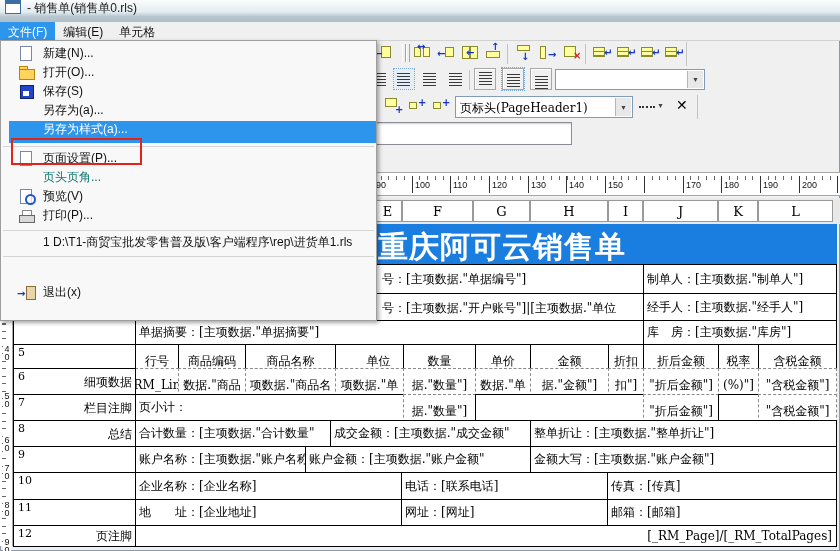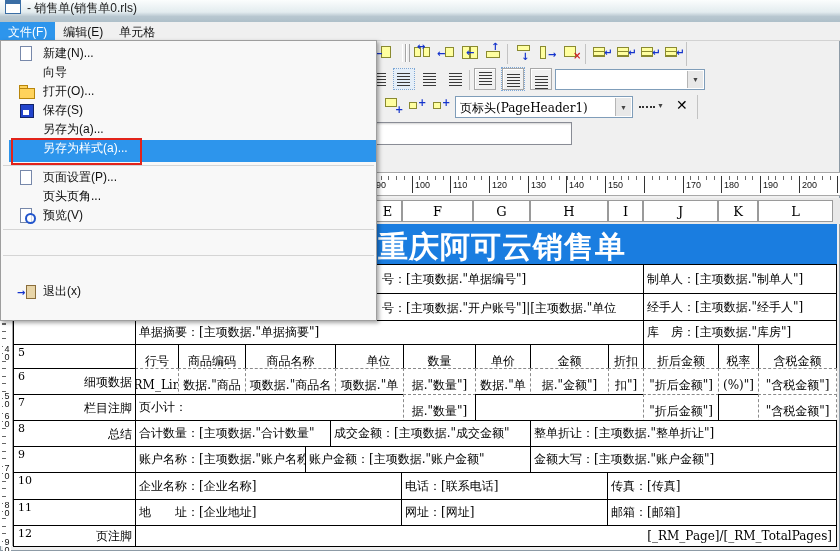--- a/index.html
+++ b/index.html
@@ -67,21 +67,21 @@
   .rn{position:absolute;left:4px;top:1px;font:11px "DejaVu Serif",serif;font-weight:normal;}
   .bl{position:absolute;right:3px;top:50%;transform:translateY(-50%);font:12px "DejaVu Serif",serif;white-space:nowrap;}
   
   #file-menu{position:absolute;left:0;top:40px;width:377px;height:281px;background:#f8f8f8;
              border:1px solid #9e9e9e;box-sizing:border-box;z-index:50;
              box-shadow:2px 2px 4px rgba(0,0,0,.35);padding-top:4px;font-size:12px;color:#111;}
   .mi{height:19px;display:flex;align-items:flex-start;padding-left:8px;position:relative;margin-left:8px;}
   .mi .mic{width:20px;height:16px;position:relative;flex:none;}
   .mi .lab{margin-left:6px;white-space:nowrap;}
   .mi.hl{background:#2d95ec;color:#fff;height:22px;}
-  .mi.dis{color:#000000;}
+  .mi.dis{color:#0f766e;}
   .msep{height:7px;display:flex;align-items:center;}
   .msep i{flex:1;height:1px;background:#d5d5d5;margin:0 2px;}
   .mblank{height:24px;}
   #redbox{position:absolute;left:10px;top:97px;width:127px;height:23px;border:2px solid #e2231a;z-index:60;}
   
   .pg{position:absolute;left:3px;top:1px;width:10px;height:13px;background:#fff;border:1px solid #7788aa;}
   .fold{position:absolute;left:2px;top:5px;width:14px;height:9px;background:#ffd35c;border:1px solid #b8860b;}
   .foldtab{position:absolute;left:2px;top:2px;width:7px;height:3px;background:#ffd35c;border:1px solid #b8860b;}
   .flop{position:absolute;left:3px;top:2px;width:12px;height:12px;background:#2244cc;border:1px solid #112266;}
   .flopin{position:absolute;left:6px;top:8px;width:6px;height:5px;background:#fff;}
@@ -243,21 +243,21 @@
       <span class="hlab" style="left: 763px;">190</span>
       <div class="htick" style="left: 799px;"></div>
       <span class="hlab" style="left: 802px;">200</span>
       <div class="htick" style="left: 837px;"></div>
     </div>
 
   <div id="vruler">
     <div id="vruler-minors"></div>
   <span class="vlab" style="top: 149px;">40</span>
       <span class="vlab" style="top: 196px;">50</span>
-      <span class="vlab" style="top: 216px;">60</span>
+      <span class="vlab" style="top: 240px;">60</span>
       <span class="vlab" style="top: 268px;">70</span>
       <span class="vlab" style="top: 305px;">80</span>
       <span class="vlab" style="top: 342px;">90</span>
     </div>
 
   <div id="colheader-strip"></div>
   <div class="chcell" style="left:373px;width:29px">E</div>
   <div class="chcell" style="left:402px;width:71px">F</div>
   <div class="chcell" style="left:473px;width:57px">G</div>
   <div class="chcell" style="left:530px;width:78px">H</div>
@@ -360,24 +360,20 @@
     </div>
 
   <div id="file-menu">
     <div class="mi">
       <span class="mic">
           <i class="pg"></i>
         </span>
       <span class="lab">新建(N)...</span>
     </div>
     <div class="mi">
-      <span class="mic"></span>
-        <span class="lab">向导</span>
-    </div>
-    <div class="mi">
       <span class="mic">
           <i class="foldtab"></i>
           <i class="fold"></i>
         </span>
       <span class="lab">打开(O)...</span>
     </div>
     <div class="mi">
       <span class="mic">
           <i class="flop"></i>
           <i class="flopin"></i>
@@ -405,25 +401,33 @@
       <span class="mic"></span>
         <span class="lab">页头页角...</span>
     </div>
     <div class="mi">
       <span class="mic">
           <i class="pg"></i>
           <i class="mag"></i>
         </span>
       <span class="lab">预览(V)</span>
     </div>
+    <div class="mi" style="height:20px">
+      <span class="mic">
+          <i class="prnpaper"></i>
+          <i class="prnbody"></i>
+        </span>
+      <span class="lab">打印(P)...</span>
+    </div>
     <div class="msep">
         <i></i>
       </div>
     <div class="mi">
       <span class="mic"></span>
+        <span class="lab">1 D:\T1-商贸宝批发零售普及版\客户端程序\rep\进货单1.rls</span>
     </div>
     <div class="msep">
         <i></i>
       </div>
     <div class="mblank"></div>
     <div class="mi">
       <span class="mic">
           <b class="doorarr">→</b>
           <i class="door"></i>
         </span>

